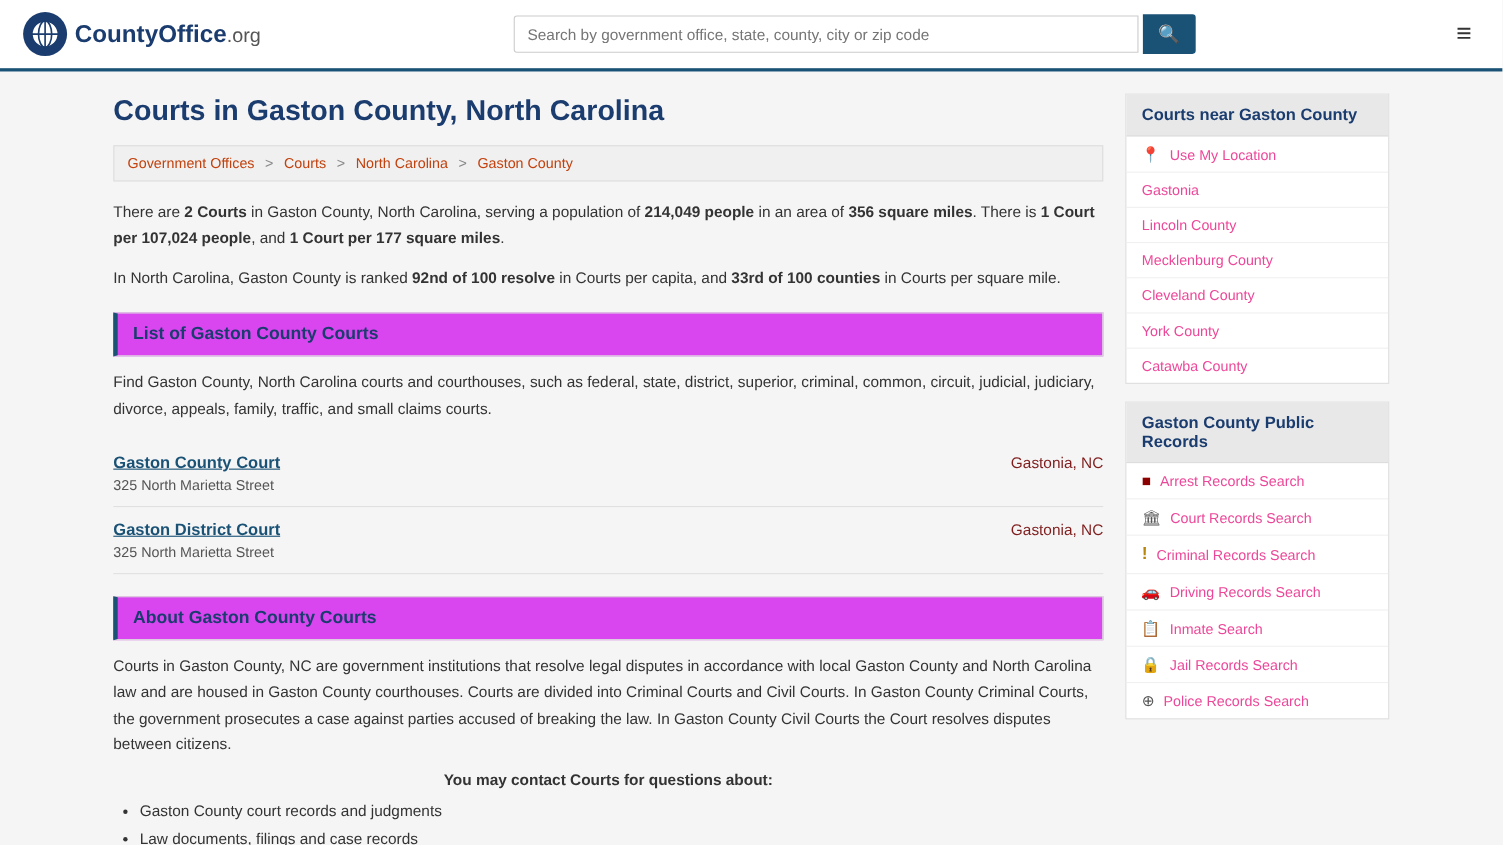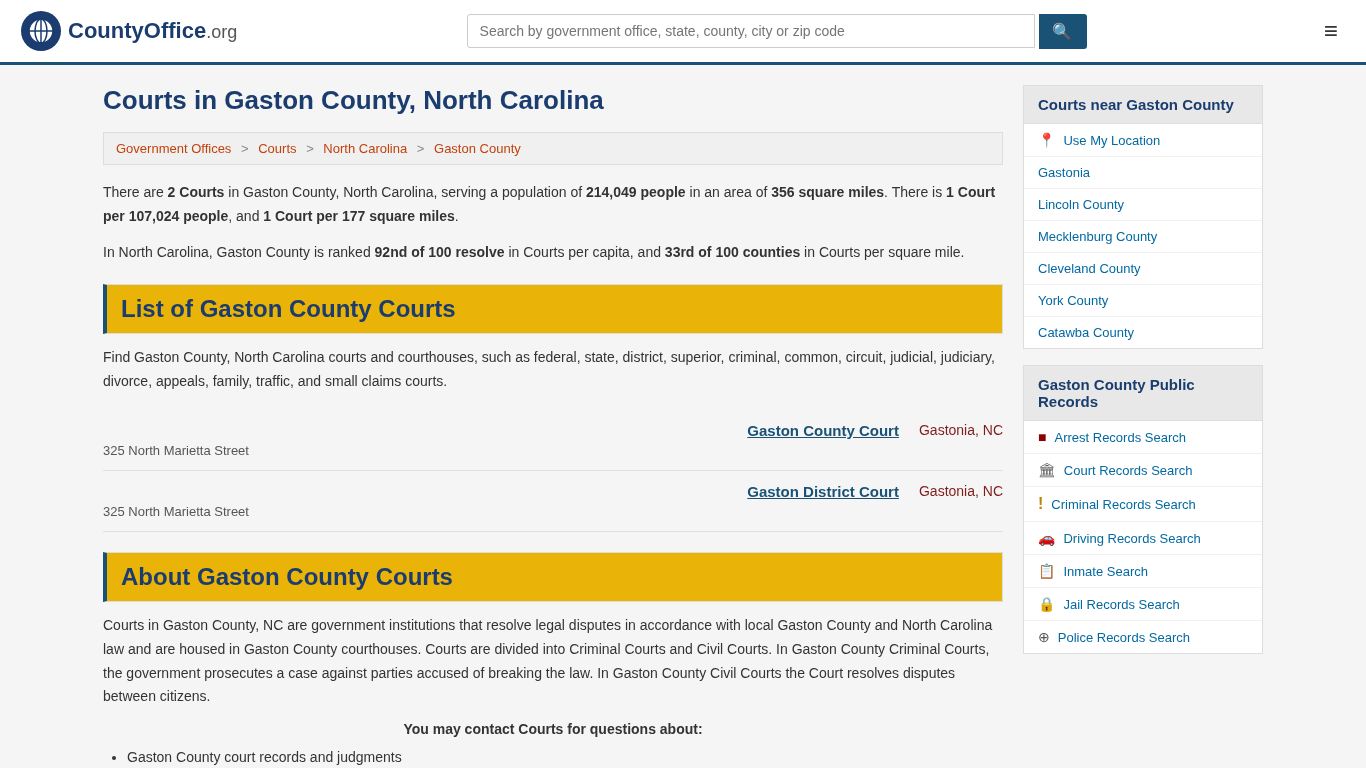--- a/index.html
+++ b/index.html
@@ -100,46 +100,45 @@
 
     .info-text {
       font-size: 14px;
       line-height: 1.7;
       color: #333;
       margin-bottom: 12px;
     }
     .info-text strong { font-weight: bold; }
 
     .section-header {
-      background: #eab308;
+      background: #d946ef;
       border: 1px solid #ddd;
       border-left: 4px solid #1a5276;
       padding: 10px 14px;
-      font-size: 24px;
+      font-size: 16px;
       font-weight: bold;
       color: #1a3c6e;
       margin: 20px 0 12px 0;
     }
 
     .list-desc {
       font-size: 14px;
       color: #333;
       line-height: 1.7;
       margin-bottom: 16px;
     }
 
     .court-item {
       border-bottom: 1px solid #e0e0e0;
       padding: 12px 0;
     }
     .court-item-header {
       display: flex;
-      justify-content: flex-end;
+      justify-content: space-between;
       align-items: flex-start;
-      gap: 20px;
     }
     .court-name {
       font-weight: bold;
       color: #1a5276;
       text-decoration: underline;
       font-size: 15px;
       cursor: pointer;
     }
     .court-city {
       color: #7f1d1d;
@@ -196,21 +195,21 @@
     .sidebar-item {
       padding: 8px 14px;
       border-bottom: 1px solid #f0f0f0;
       display: flex;
       align-items: center;
       gap: 8px;
       cursor: pointer;
     }
     .sidebar-item:last-child { border-bottom: none; }
     .sidebar-item a {
-      color: #0369a1;
+      color: #ec4899;
       text-decoration: none;
       font-size: 13px;
     }
     .sidebar-icon {
       font-size: 14px;
       color: #666;
       flex-shrink: 0;
     }
     .sidebar-icon-location { color: #1a5276; }
     .sidebar-icon-arrest { color: #8B0000; }

